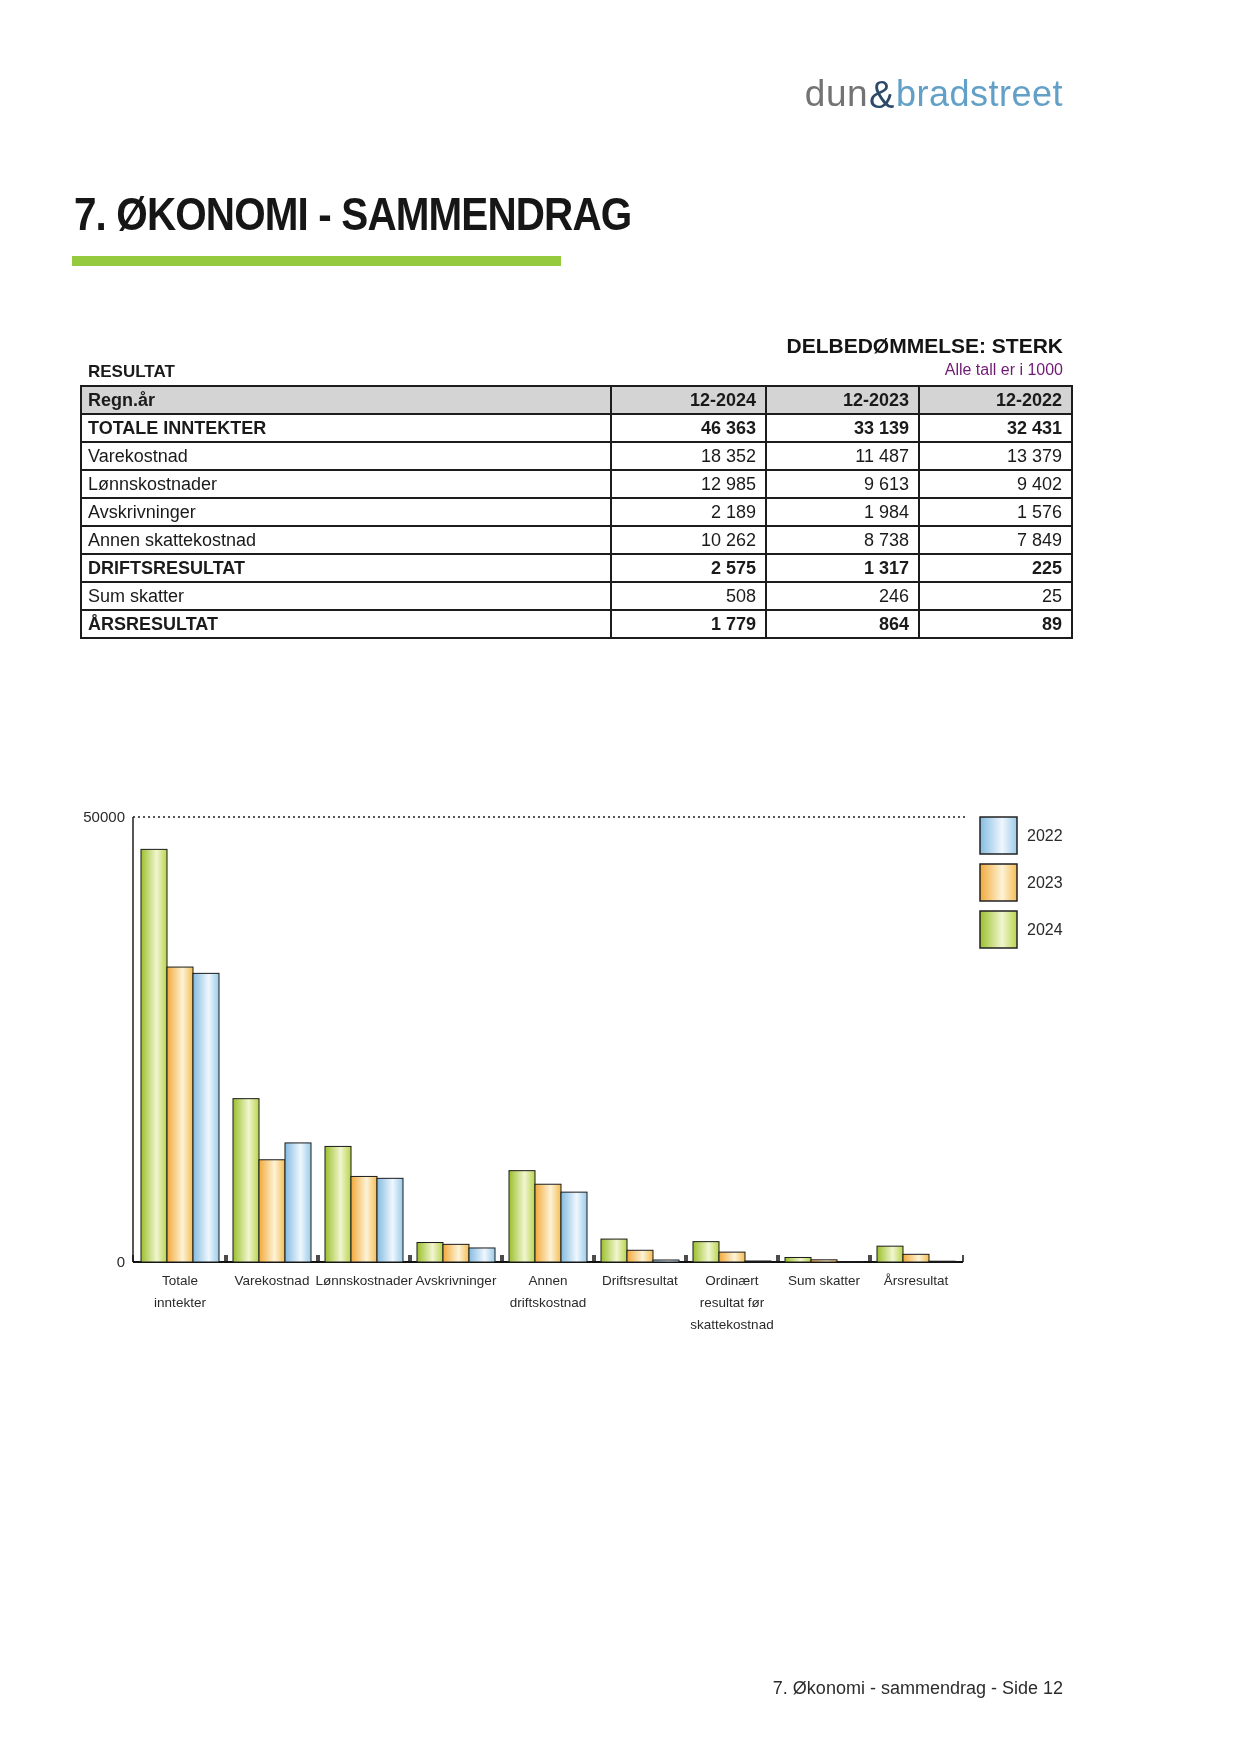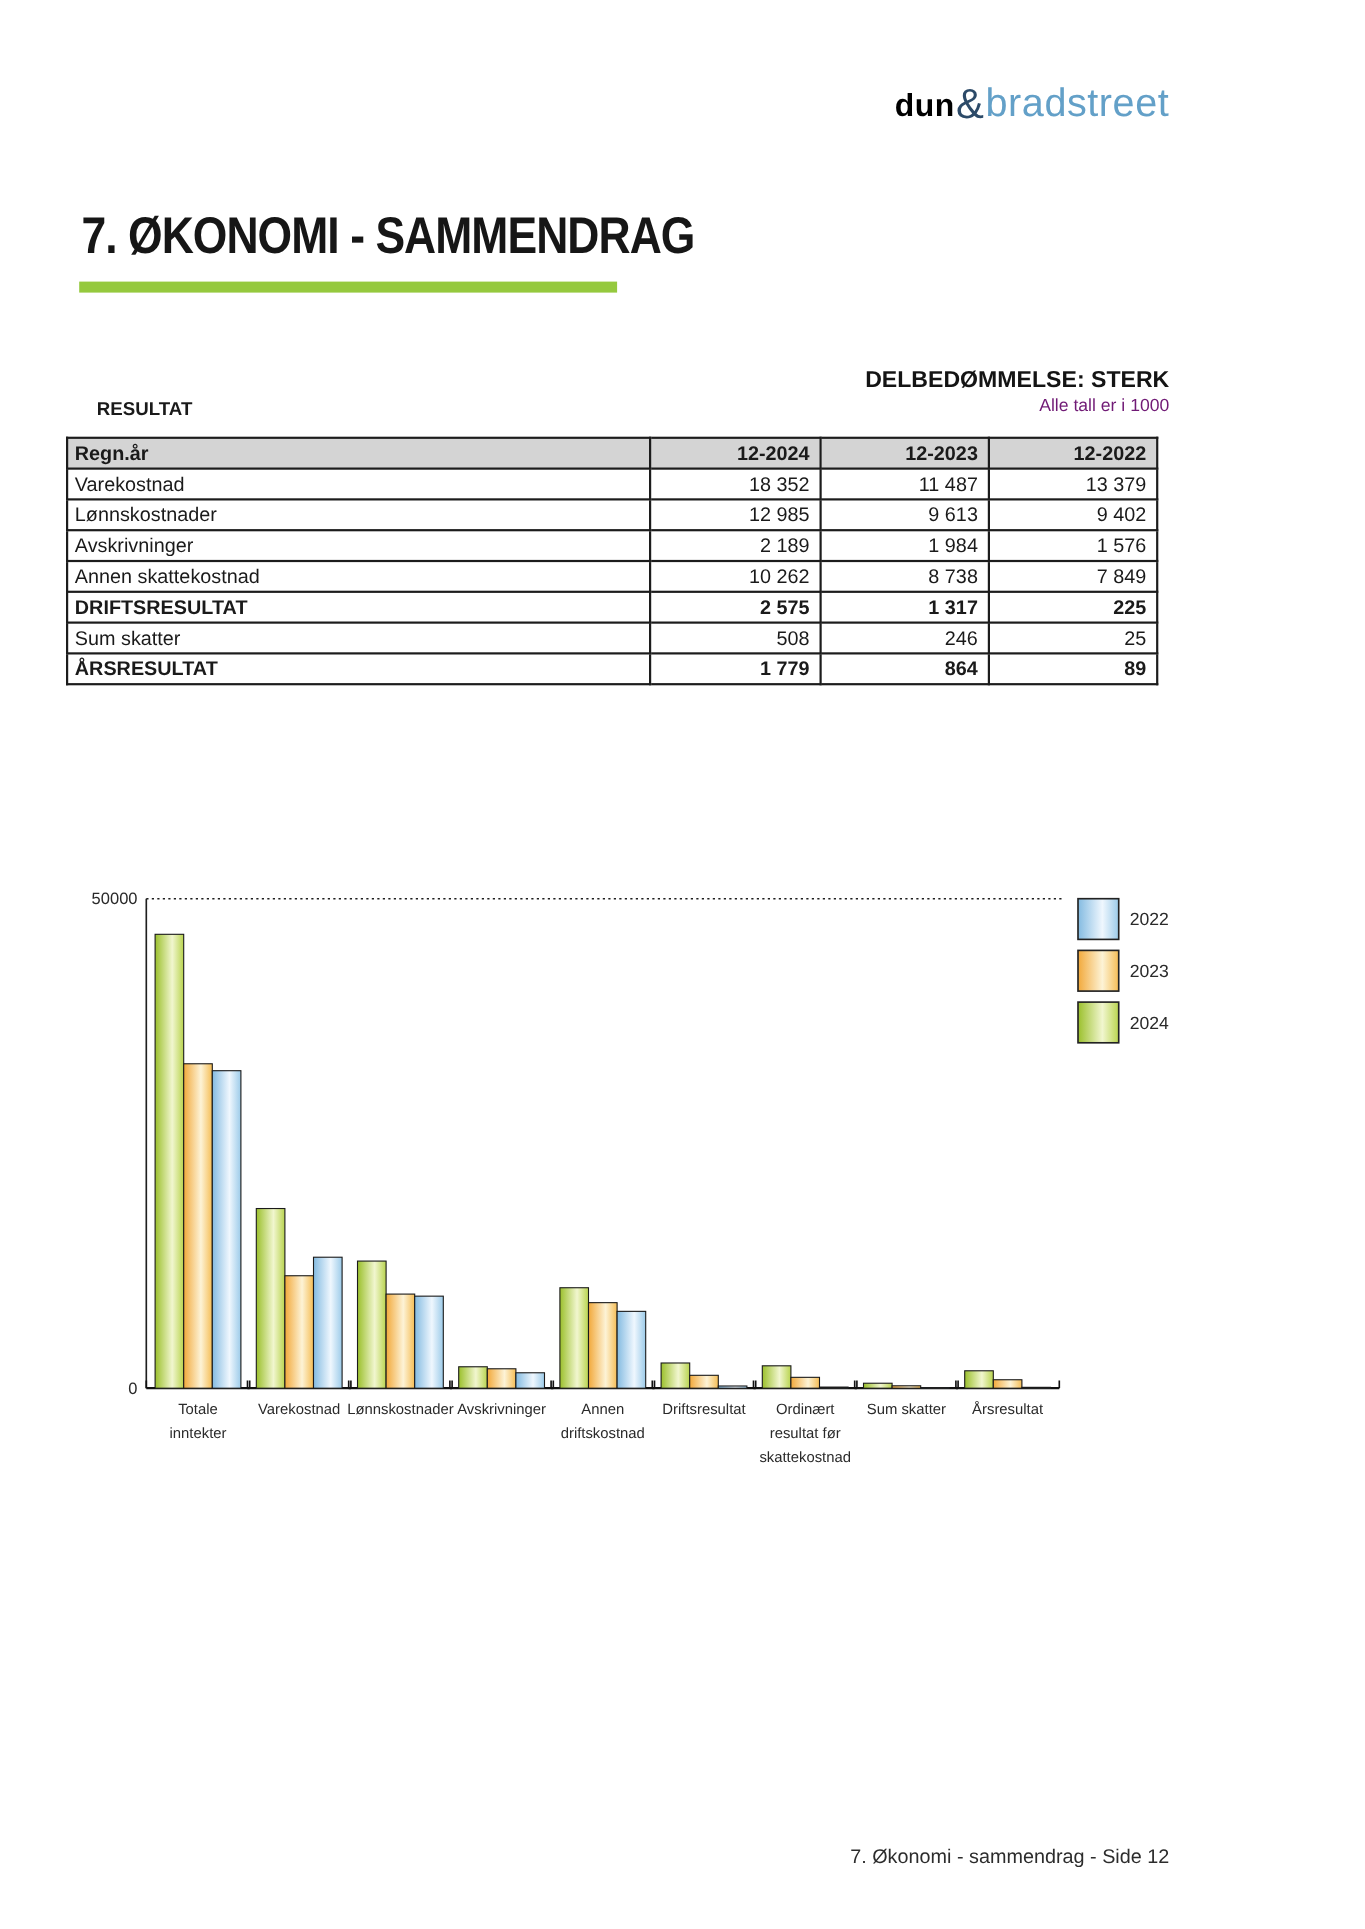--- a/index.html
+++ b/index.html
@@ -15,21 +15,21 @@
   
   .logo{
     position:absolute;
     top:72px;
     right:178px;
     display:flex;
     align-items:baseline;
     white-space:nowrap;
     letter-spacing:0.5px;
   }
-  .logo .dun{font-size:29px;font-weight:700;color:#000000;}
+  .logo .dun{font-size:37px;font-weight:400;color:#737373;}
   .logo .amp{font-size:38px;font-weight:400;color:#2c4a68;margin:0 1px;position:relative;top:2px;}
   .logo .bradstreet{font-size:36px;font-weight:500;color:#63a0c8;}
   
   .title{
     position:absolute;
     left:74px;
     top:186px;
     font-size:47px;
     font-weight:bold;
     letter-spacing:-1px;
@@ -65,27 +65,26 @@
   .units-note{
     position:absolute;
     right:178px;
     top:361px;
     font-size:16px;
     color:#701a75;
   }
   
   .results-table{
     position:absolute;
-    left:60px;
+    left:80px;
     top:385px;
     width:991px;
     border-collapse:collapse;
     font-size:18px;
     table-layout:fixed;
-    margin-top:12px;
   }
   .results-table col.c-label{width:530px;}
   .results-table col.c-y1{width:155px;}
   .results-table col.c-y2{width:153px;}
   .results-table col.c-y3{width:153px;}
   .results-table th, .results-table td{
     border:2px solid #1c1c1c;
     height:26px;
     padding:0 9px 0 6px;
     vertical-align:middle;
@@ -145,20 +144,26 @@
     </colgroup>
     <thead>
         <tr>
           <th>Regn.år</th>
           <th>12-2024</th>
           <th>12-2023</th>
           <th>12-2022</th>
         </tr>
       </thead>
     <tbody>
+        <tr class="bold">
+          <td>TOTALE INNTEKTER</td>
+          <td class="num">46 363</td>
+          <td class="num">33 139</td>
+          <td class="num">32 431</td>
+        </tr>
         <tr>
           <td>Varekostnad</td>
           <td class="num">18 352</td>
           <td class="num">11 487</td>
           <td class="num">13 379</td>
         </tr>
         <tr>
           <td>Lønnskostnader</td>
           <td class="num">12 985</td>
           <td class="num">9 613</td>

